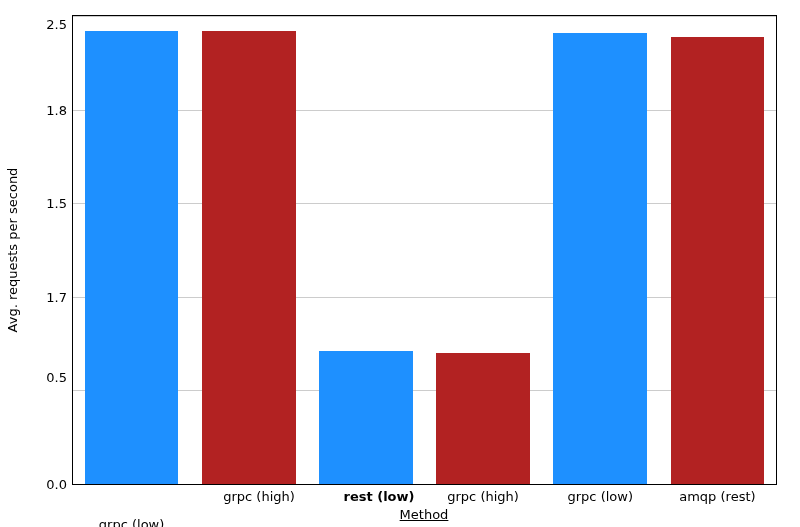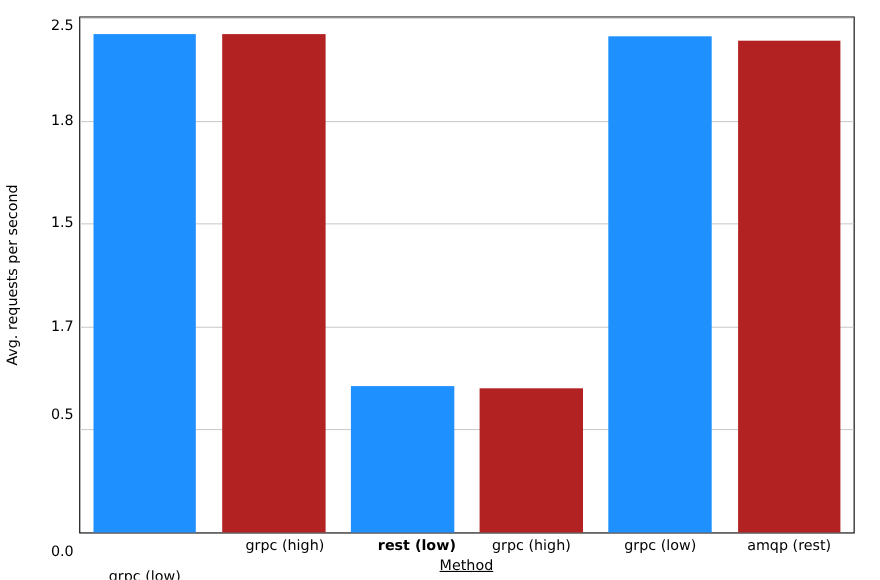--- a/index.html
+++ b/index.html
@@ -87,21 +87,21 @@
       <div class="gridline" style="top: 0px;"></div>
       <div class="bar" style="left: 11.7167px; width: 93.7333px; height: 453.024px; background: rgb(30, 144, 255);"></div>
       <div class="bar" style="left: 128.883px; width: 93.7333px; height: 453.024px; background: rgb(178, 34, 34);"></div>
       <div class="bar" style="left: 246.05px; width: 93.7333px; height: 132.912px; background: rgb(30, 144, 255);"></div>
       <div class="bar" style="left: 363.217px; width: 93.7333px; height: 131.04px; background: rgb(178, 34, 34);"></div>
       <div class="bar" style="left: 480.383px; width: 93.7333px; height: 451.152px; background: rgb(30, 144, 255);"></div>
       <div class="bar" style="left: 597.55px; width: 93.7333px; height: 447.408px; background: rgb(178, 34, 34);"></div>
     </div>
 
   <div id="yticks-container">
-      <div class="ytick-label" style="top: 502px;">0.0</div>
+      <div class="ytick-label" style="top: 484px;">0.0</div>
       <div class="ytick-label" style="top: 377px;">0.5</div>
       <div class="ytick-label" style="top: 296.8px;">1.7</div>
       <div class="ytick-label" style="top: 203.2px;">1.5</div>
       <div class="ytick-label" style="top: 109.6px;">1.8</div>
       <div class="ytick-label" style="top: 24px;">2.5</div>
     </div>
 
   <div id="xticks-container">
       <div class="xtick-label" style="left: 131.583px; margin-top: 28px;">grpc (low)</div>
       <div class="xtick-label" style="left: 259px;">grpc (high)</div>

